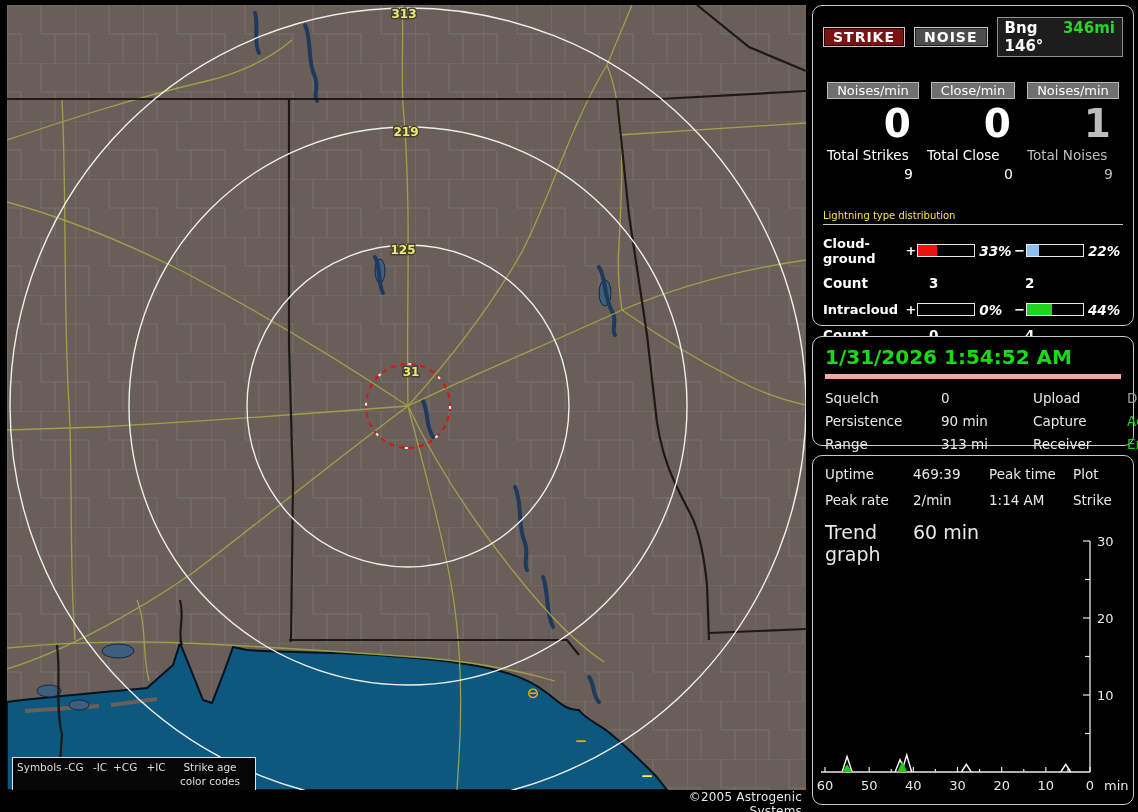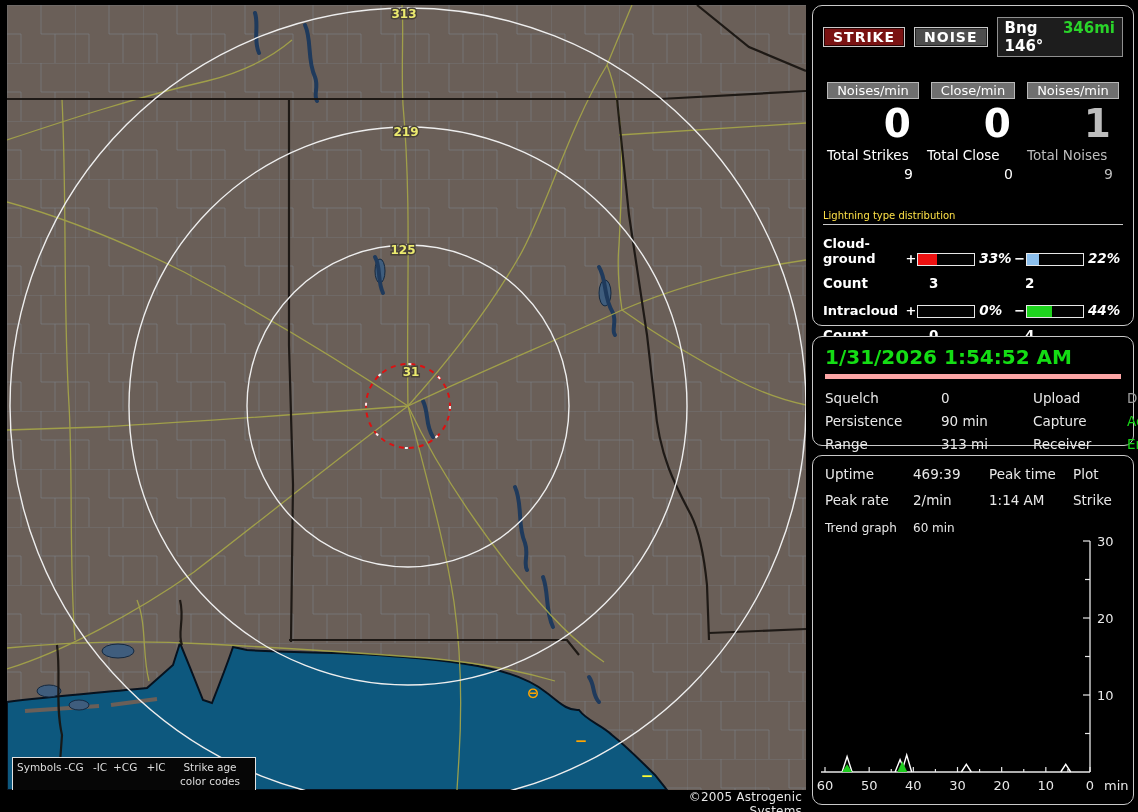--- a/index.html
+++ b/index.html
@@ -44,39 +44,39 @@
   .col{flex:1;display:flex;flex-direction:column;align-items:stretch;}
   .col-h{align-self:center;background:#6f6f6f;border:1px solid #b8b8b8;color:#fff;
          font-size:13px;padding:0 9px;white-space:nowrap;}
   .rate{font-size:39px;font-weight:bold;text-align:right;padding-right:12px;line-height:1.05;margin-top:5px;}
   .tlabel{font-size:13.5px;margin-top:2px;padding-left:4px;white-space:nowrap;}
   .tval{font-size:14px;text-align:right;padding-right:10px;margin-top:3px;}
   .dim{color:#bdbdbd;}
 
   .dist-title{margin-top:28px;color:#fde047;font-size:10px;border-bottom:1px solid #c9c9c9;
               padding-bottom:3px;}
-  .drow{display:flex;align-items:flex-end;margin-top:11px;font-size:13px;}
+  .drow{display:flex;align-items:center;margin-top:11px;font-size:13px;}
   .dlabel{width:92px;font-weight:bold;}
   .sign{width:13px;font-weight:bold;text-align:left;}
   .bar{width:56px;height:11px;border:1px solid #e8e8e8;background:#020202;flex:none;}
   .bar i{display:block;height:100%;width:0;}
   .pct{width:39px;font-weight:bold;padding-left:4px;font-size:13.5px;font-style:italic;}
   .crow{display:flex;font-size:13.5px;margin-top:9px;font-weight:bold;}
   .crow .cl{width:92px;}
   .crow .c1{margin-left:14px;width:96px;}
 
   
   .dt{color:#14dd14;font-weight:bold;font-size:20px;border-bottom:5px solid #fca5a5;
       padding-bottom:5px;white-space:nowrap;}
   .sgrid{display:grid;grid-template-columns:116px 92px 94px auto;row-gap:7px;margin-top:11px;
          font-size:13.5px;color:#e8e8e8;}
 
   
   .tgrid{display:grid;grid-template-columns:88px 76px 84px auto;row-gap:10px;font-size:13.5px;color:#e8e8e8;}
-  .tgrid2{display:grid;grid-template-columns:88px auto;margin-top:13px;font-size:12px;color:#e8e8e8;}
+  .tgrid2{display:grid;grid-template-columns:88px auto;margin-top:13px;font-size:19px;color:#e8e8e8;}
   #trend-svg{position:absolute;left:1px;top:79px;}
 </style>
 </head>
 <body>
 
 <div class="map">
   <svg width="799" height="785" viewBox="0 0 799 785">
     <defs>
       <pattern id="cnty" width="68" height="58" patternUnits="userSpaceOnUse">
         <path d="M0 0 H68 M0 0 V58 M34 0 V29 M34 29 H68 M14 29 V58 M0 29 H14 M48 29 V58" stroke="#7e8790" stroke-width="1" fill="none" opacity="0.5"></path>

